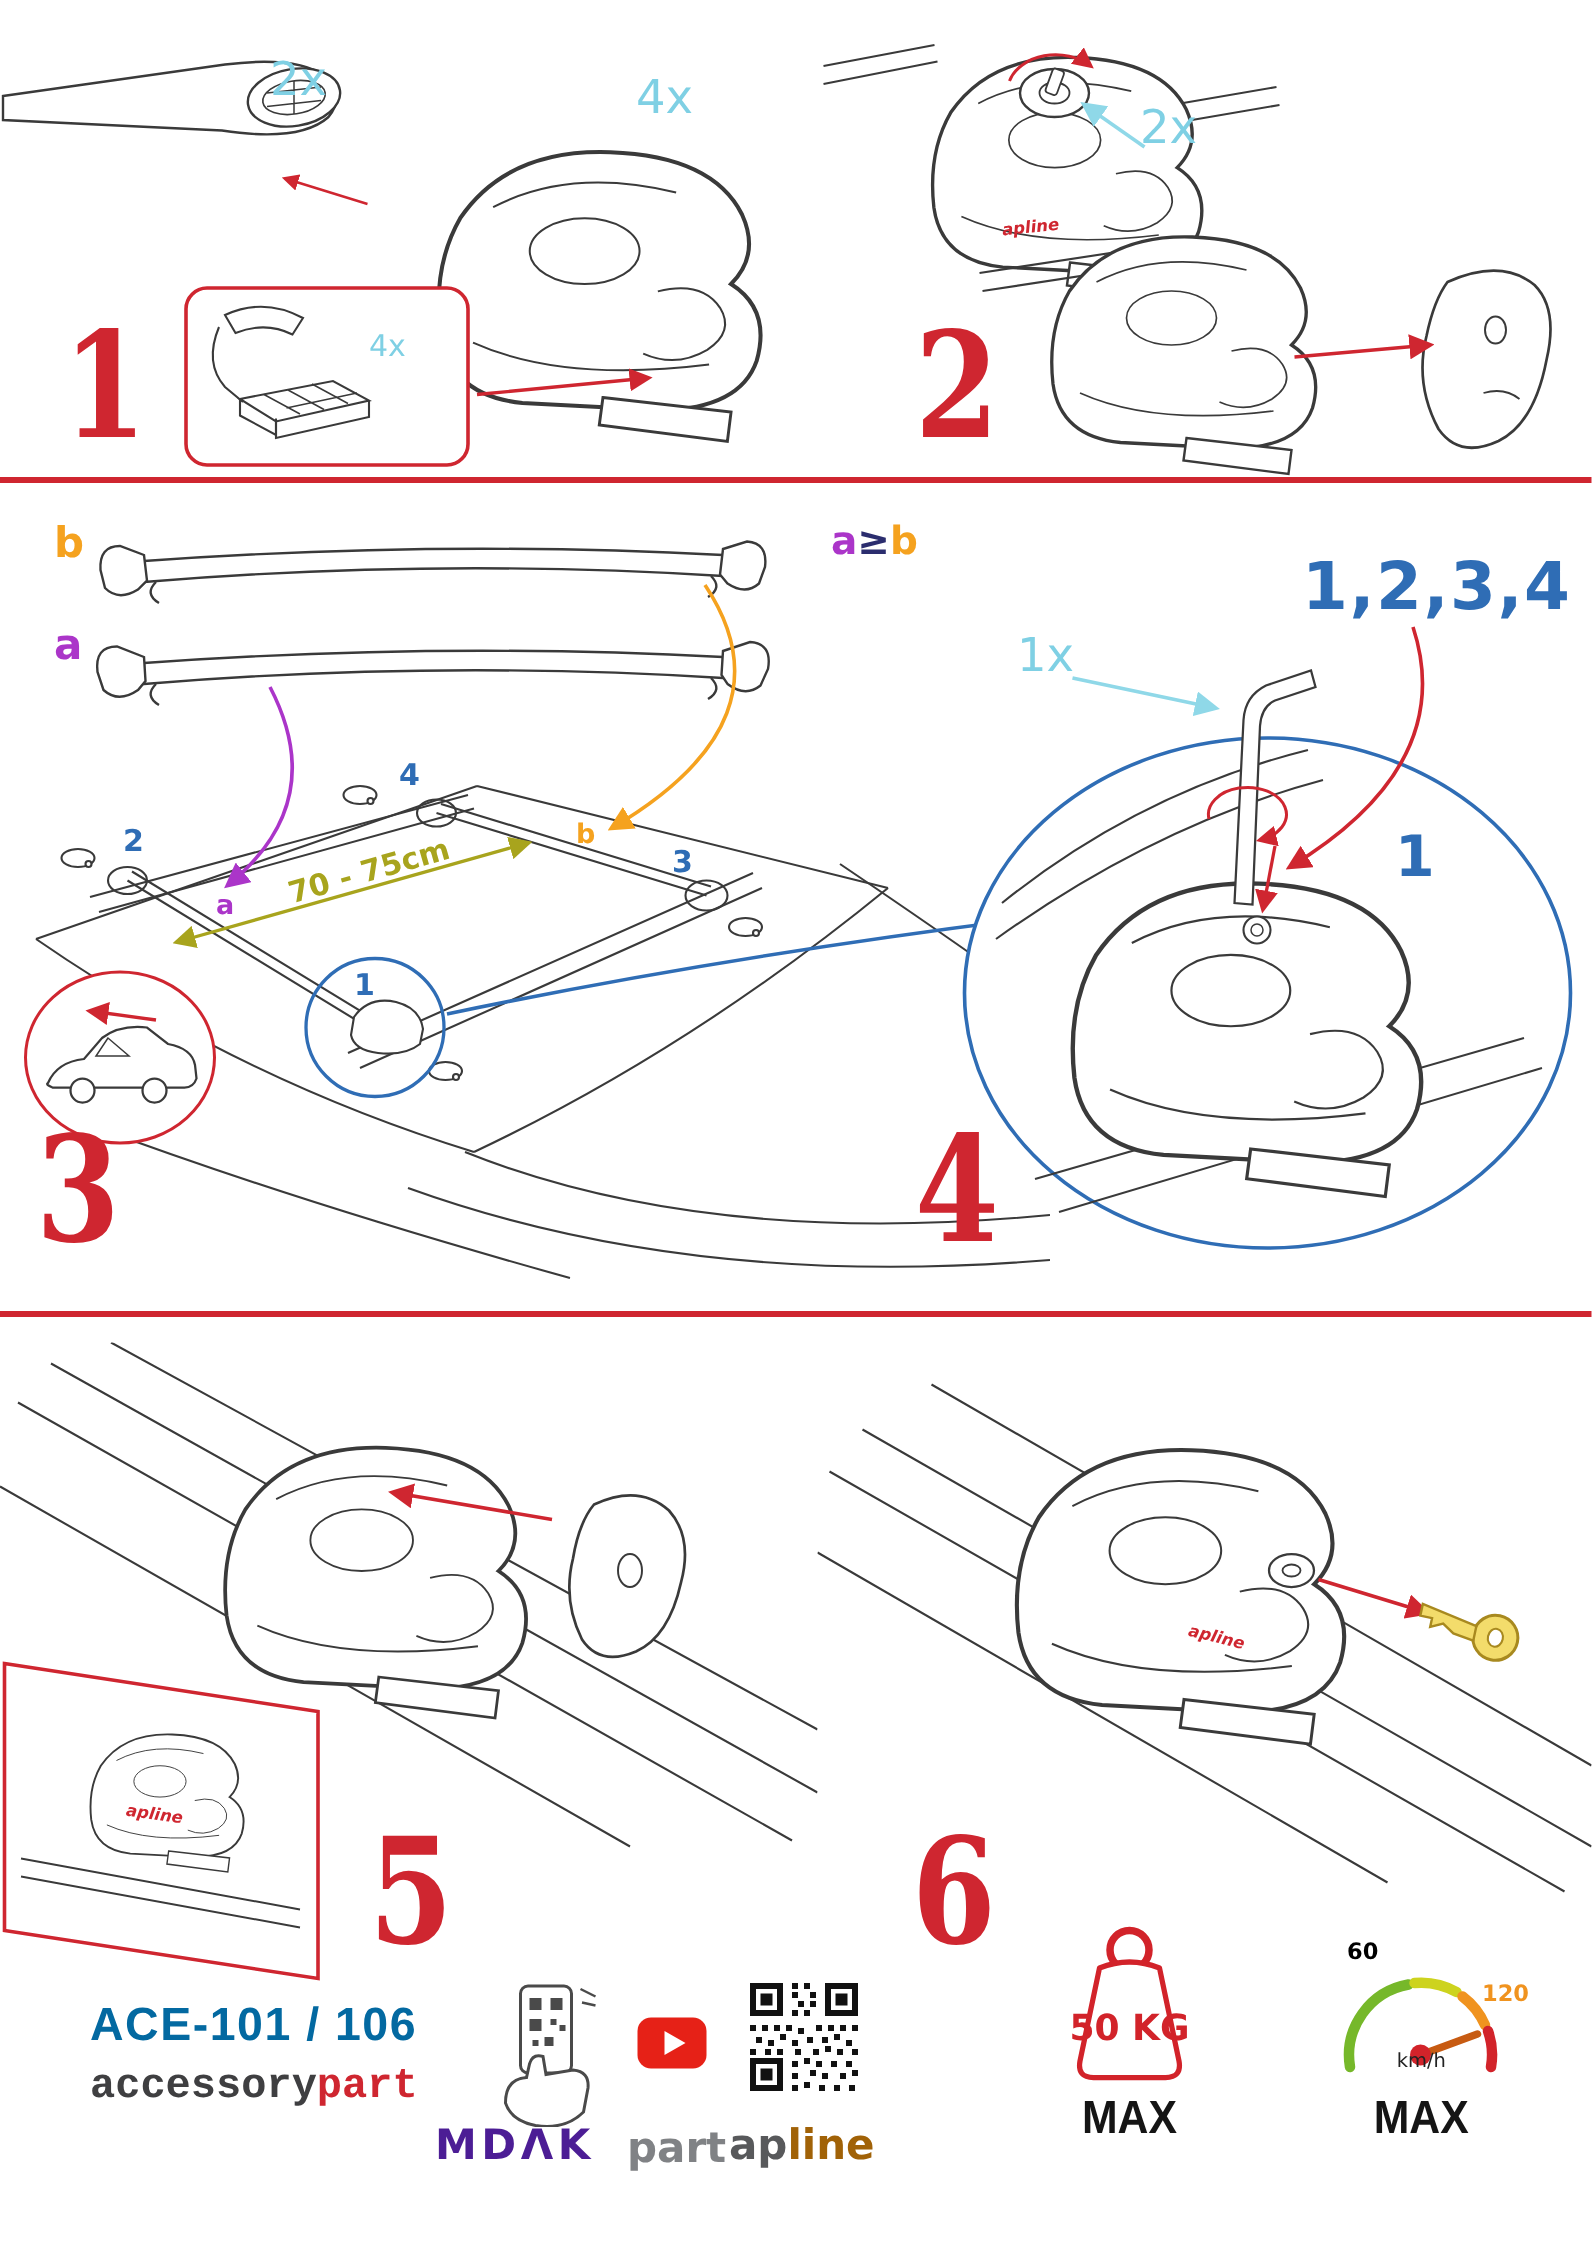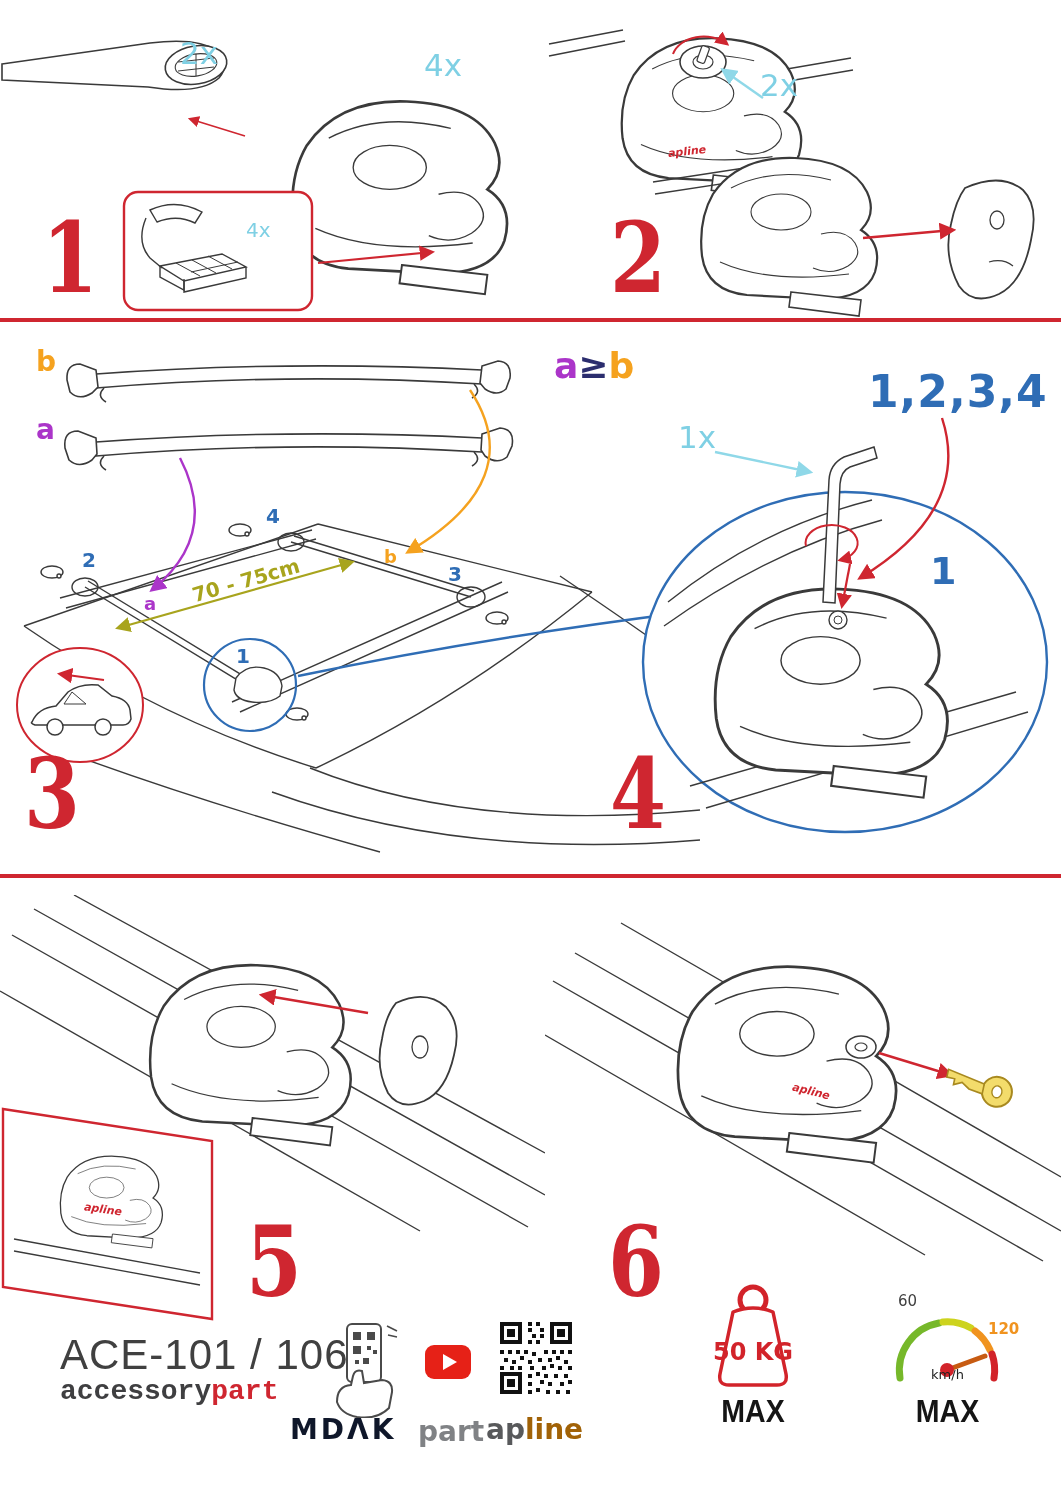--- a/index.html
+++ b/index.html
@@ -11,34 +11,34 @@
   .stepnum{font-family:"DejaVu Serif",serif;font-weight:700;font-size:98px;line-height:.85;
     color:#cf2630;transform:scaleX(.82);transform-origin:left top;letter-spacing:-2px}
   .qty{font-size:31px;color:#7fd0e4}
   .qty.small{font-size:20px}
   .divider{position:absolute;left:0;width:1061px;height:4px;background:#cf2630}
   .barlabel{font-size:28px;font-weight:700}
   .orange{color:#f5a21f}.purple{color:#ab35c9}
   .roofnum{font-size:20px;font-weight:700;color:#2f6db5}
   .rooflab{font-size:18px;font-weight:700}
   .dim{font-size:20px;font-weight:700;color:#a8a41d;transform:rotate(-16deg);transform-origin:left top}
-  .rule{font-size:36px;font-weight:700}
+  .rule{font-size:26px;font-weight:700}
   .rule .op{color:#2b2d6e}
   .seq{font-size:44px;font-weight:700;color:#2f6db5;letter-spacing:1px}
   .bignum-blue{font-size:38px;font-weight:700;color:#2f6db5}
-  .model{font-size:42px;font-weight:400;color:#404040;letter-spacing:1px;font-family:"Liberation Sans",sans-serif}
+  .model{font-size:31px;font-weight:700;color:#0369a1;letter-spacing:1px;font-family:"Liberation Sans",sans-serif}
   .brand{font-size:28px;font-weight:700;font-family:Liberation Mono, monospace}
   .brand .g{color:#3f3f41}.brand .r{color:#cf2630}
-  .mdak{font-size:28px;font-weight:700;color:#0f172a;letter-spacing:3px}
+  .mdak{font-size:28px;font-weight:700;color:#4c1d95;letter-spacing:3px}
   .ipqi{font-size:28px;color:#808285;font-weight:600}
   .apline{font-size:28px;font-weight:700}
   .apline .g{color:#58595b}.apline .r{color:#a16207}
   .wval{font-size:24px;font-weight:700;color:#d2232a;text-align:center}
   .max{font-size:31px;font-weight:700;color:#151515;text-align:center;transform:scaleX(.92);transform-origin:center top;font-family:"Liberation Sans",sans-serif}
-  .spd-lo{font-size:15px;font-weight:400;color:#404040}
+  .spd-lo{font-size:15px;font-weight:700;color:#000000}
   .spd-hi{font-size:15px;font-weight:700;color:#f0931f}
   .spd-unit{font-size:13px;color:#222;text-align:center}
   .tinylogo{font-size:11px;font-weight:700;font-style:italic;color:#cf2630}
   .center{text-align:center;white-space:normal}
 </style>
 </head>
 <body>
 
 <div class="page">
 

